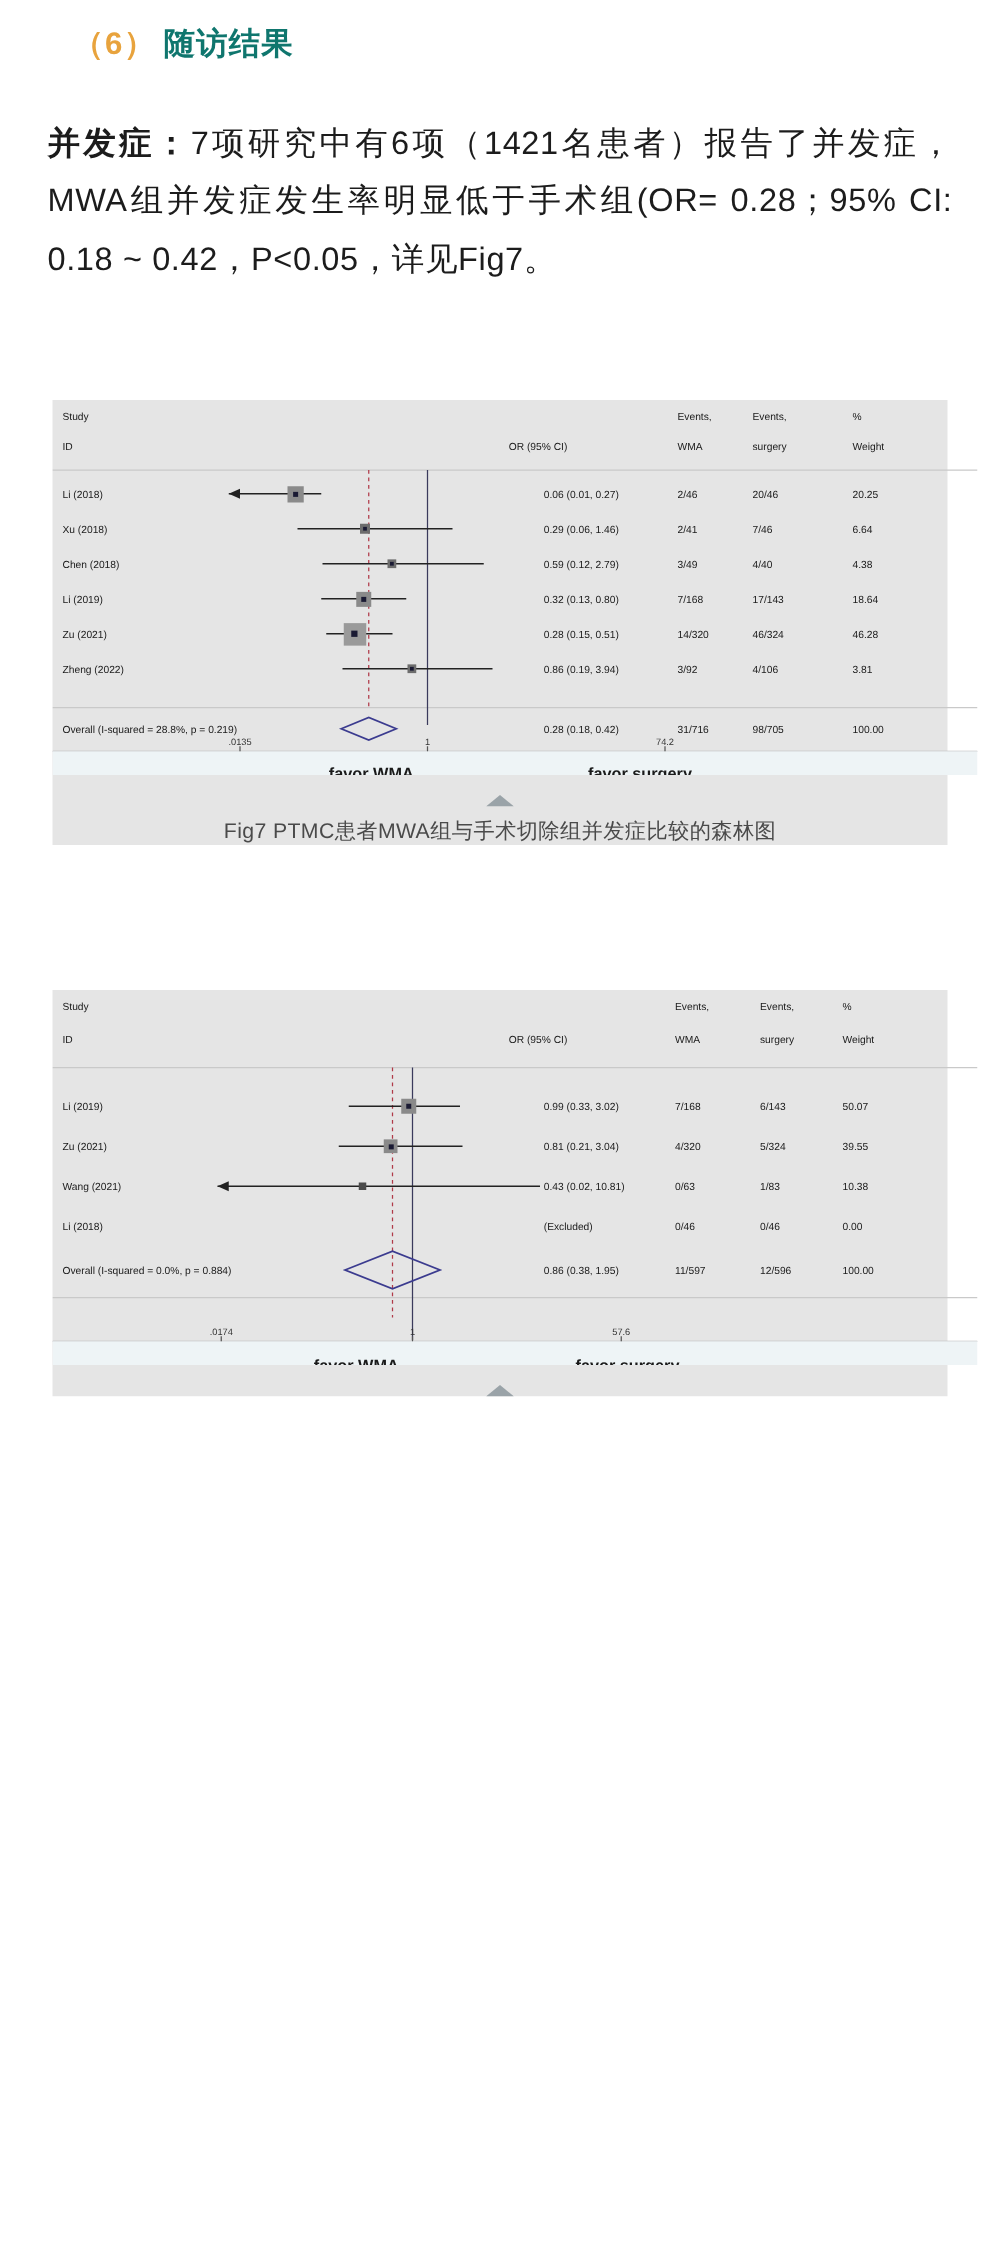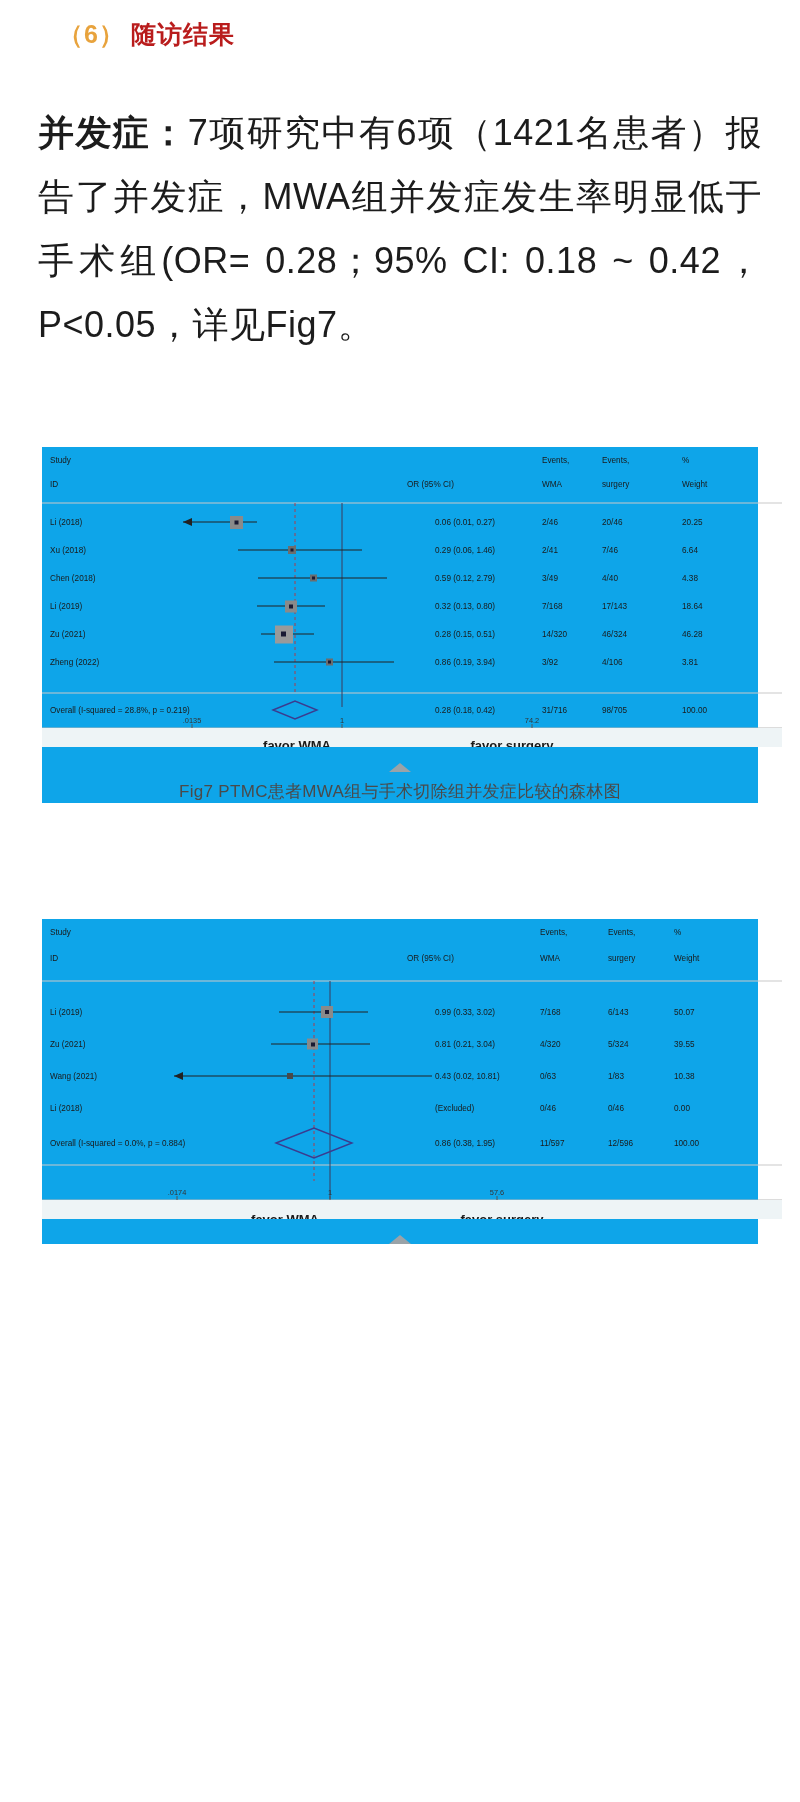--- a/index.html
+++ b/index.html
@@ -18,40 +18,40 @@
     display: flex;
     align-items: baseline;
     gap: 6px;
     font-size: 25px;
     font-weight: bold;
     color: #e8a33d;
     padding-top: 18px;
     padding-left: 30px;
     letter-spacing: 1px;
   }
-  .section-heading .txt { color: #b91c1c; font-family: Liberation Mono, monospace; }
+  .section-heading .txt { color: #0f766e; font-family: Liberation Mono, monospace; }
 
   
   .para {
-    font-size: 36px;
+    font-size: 26px;
     line-height: 1.78;
     color: #1c1c1c;
     padding: 14px 10px 0 10px;
     text-align: justify;
     letter-spacing: 0.5px;
   }
   .para .lead {
     font-weight: bold;
   }
   .para.p1 { margin-bottom: 26px; }
 
   
   .plot-wrap {
     margin: 30px 14px 0 14px;
-    background: #0ea5e9;
+    background: #e5e5e5;
   }
   .plot-caption {
     text-align: center;
     font-size: 17px;
     color: #4a4a4a;
     margin-top: 8px;
     letter-spacing: 0.3px;
   }
   .caret {
     display: block;

